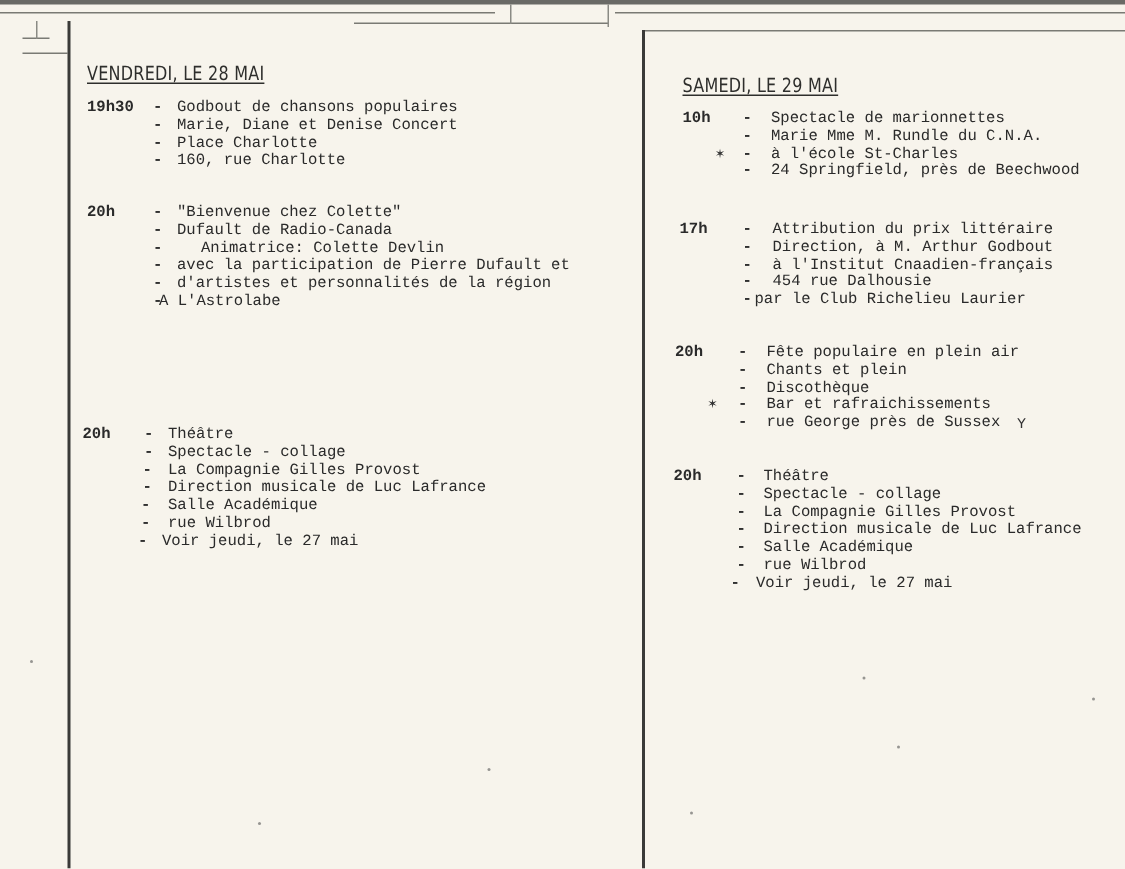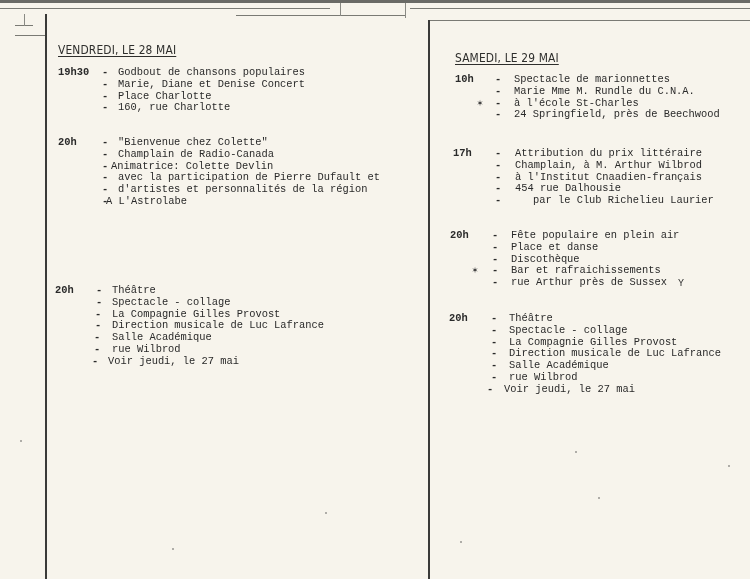--- a/index.html
+++ b/index.html
@@ -71,25 +71,25 @@
   </div>
 
   <div class="event" style="left:58px;top:137px;">
     <div class="row">
         <span class="time">20h</span>
         <span class="dash" style="left:44px">-</span>
         <span class="text" style="left:60px">"Bienvenue chez Colette"</span>
       </div>
     <div class="row">
         <span class="dash" style="left:44px">-</span>
-        <span class="text" style="left:60px">Champlain de Radio-Canada</span>
-      </div>
-    <div class="row">
-        <span class="dash" style="left:44px">-</span>
-        <span class="text" style="left:53px">Animatrice:  Colette Devlin</span>
+        <span class="text" style="left:60px">Dufault de Radio-Canada</span>
+      </div>
+    <div class="row">
+        <span class="dash" style="left:44px">-</span>
+        <span class="text" style="left:76px">Animatrice:  Colette Devlin</span>
       </div>
     <div class="row">
         <span class="dash" style="left:44px">-</span>
         <span class="text" style="left:60px">avec la participation de Pierre Dufault et</span>
       </div>
     <div class="row">
         <span class="dash" style="left:44px">-</span>
         <span class="text" style="left:60px">d'artistes et personnalités de la région</span>
       </div>
     <div class="row">
@@ -154,58 +154,58 @@
   </div>
 
   <div class="event" style="left:453px;top:148px;">
     <div class="row">
         <span class="time">17h</span>
         <span class="dash" style="left:42px">-</span>
         <span class="text" style="left:62px">Attribution du prix littéraire</span>
       </div>
     <div class="row">
         <span class="dash" style="left:42px">-</span>
-        <span class="text" style="left:62px">Champlain, à M. Arthur Wilbrod</span>
+        <span class="text" style="left:62px">Direction, à M. Arthur Godbout</span>
       </div>
     <div class="row">
         <span class="dash" style="left:42px">-</span>
         <span class="text" style="left:62px">à l'Institut Cnaadien-français</span>
       </div>
     <div class="row">
         <span class="dash" style="left:42px">-</span>
         <span class="text" style="left:62px">454 rue Dalhousie</span>
       </div>
     <div class="row">
         <span class="dash" style="left:42px">-</span>
-        <span class="text" style="left:80px">par le Club Richelieu Laurier</span>
+        <span class="text" style="left:50px">par le Club Richelieu Laurier</span>
       </div>
   </div>
 
   <div class="event" style="left:450px;top:230px;">
     <div class="row">
         <span class="time">20h</span>
         <span class="dash" style="left:42px">-</span>
         <span class="text" style="left:61px">Fête populaire en plein air</span>
       </div>
     <div class="row">
         <span class="dash" style="left:42px">-</span>
-        <span class="text" style="left:61px">Place et danse</span>
+        <span class="text" style="left:61px">Chants et plein</span>
       </div>
     <div class="row">
         <span class="dash" style="left:42px">-</span>
         <span class="text" style="left:61px">Discothèque</span>
       </div>
     <div class="row">
         <span class="mark" style="left:22px">✶</span>
         <span class="dash" style="left:42px">-</span>
         <span class="text" style="left:61px">Bar et rafraichissements</span>
       </div>
     <div class="row">
         <span class="dash" style="left:42px">-</span>
-        <span class="text" style="left:61px">rue Arthur près de Sussex</span>
+        <span class="text" style="left:61px">rue George près de Sussex</span>
         <span class="mark" style="left:228px;top:1px">Y</span>
       </div>
   </div>
 
   <div class="event" style="left:449px;top:313px;">
     <div class="row">
         <span class="time">20h</span>
         <span class="dash" style="left:42px">-</span>
         <span class="text" style="left:60px">Théâtre</span>
       </div>

